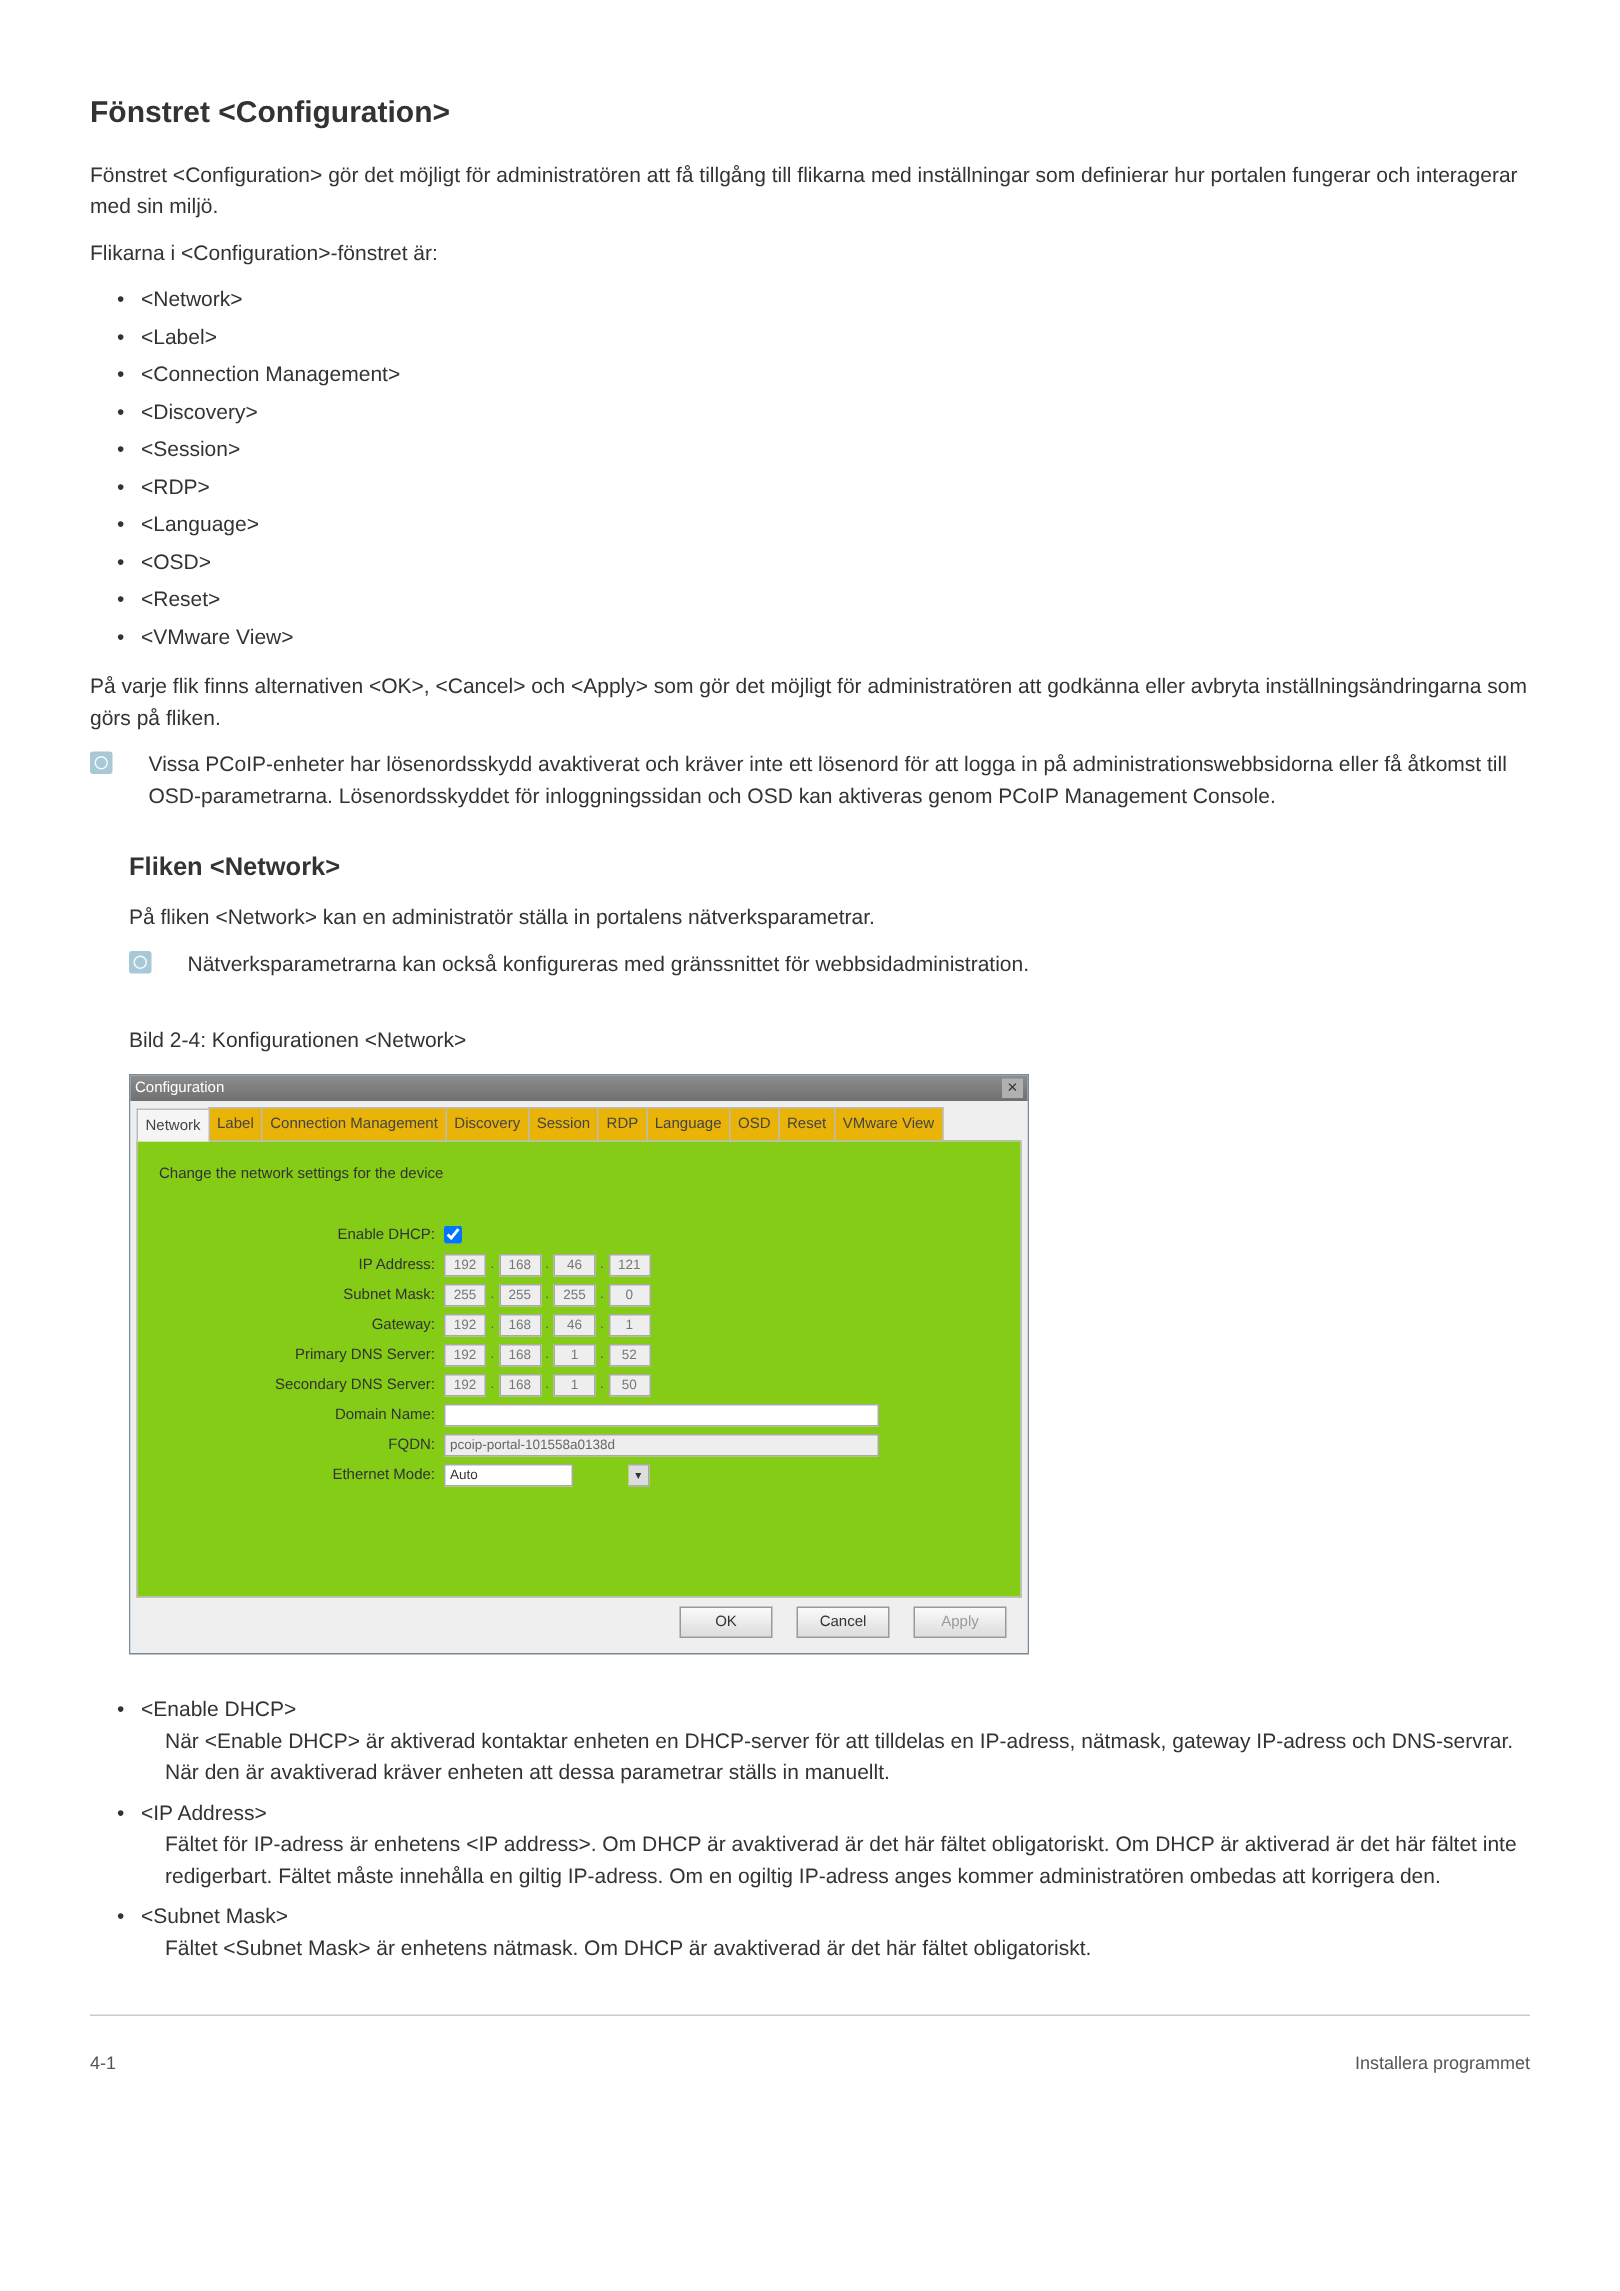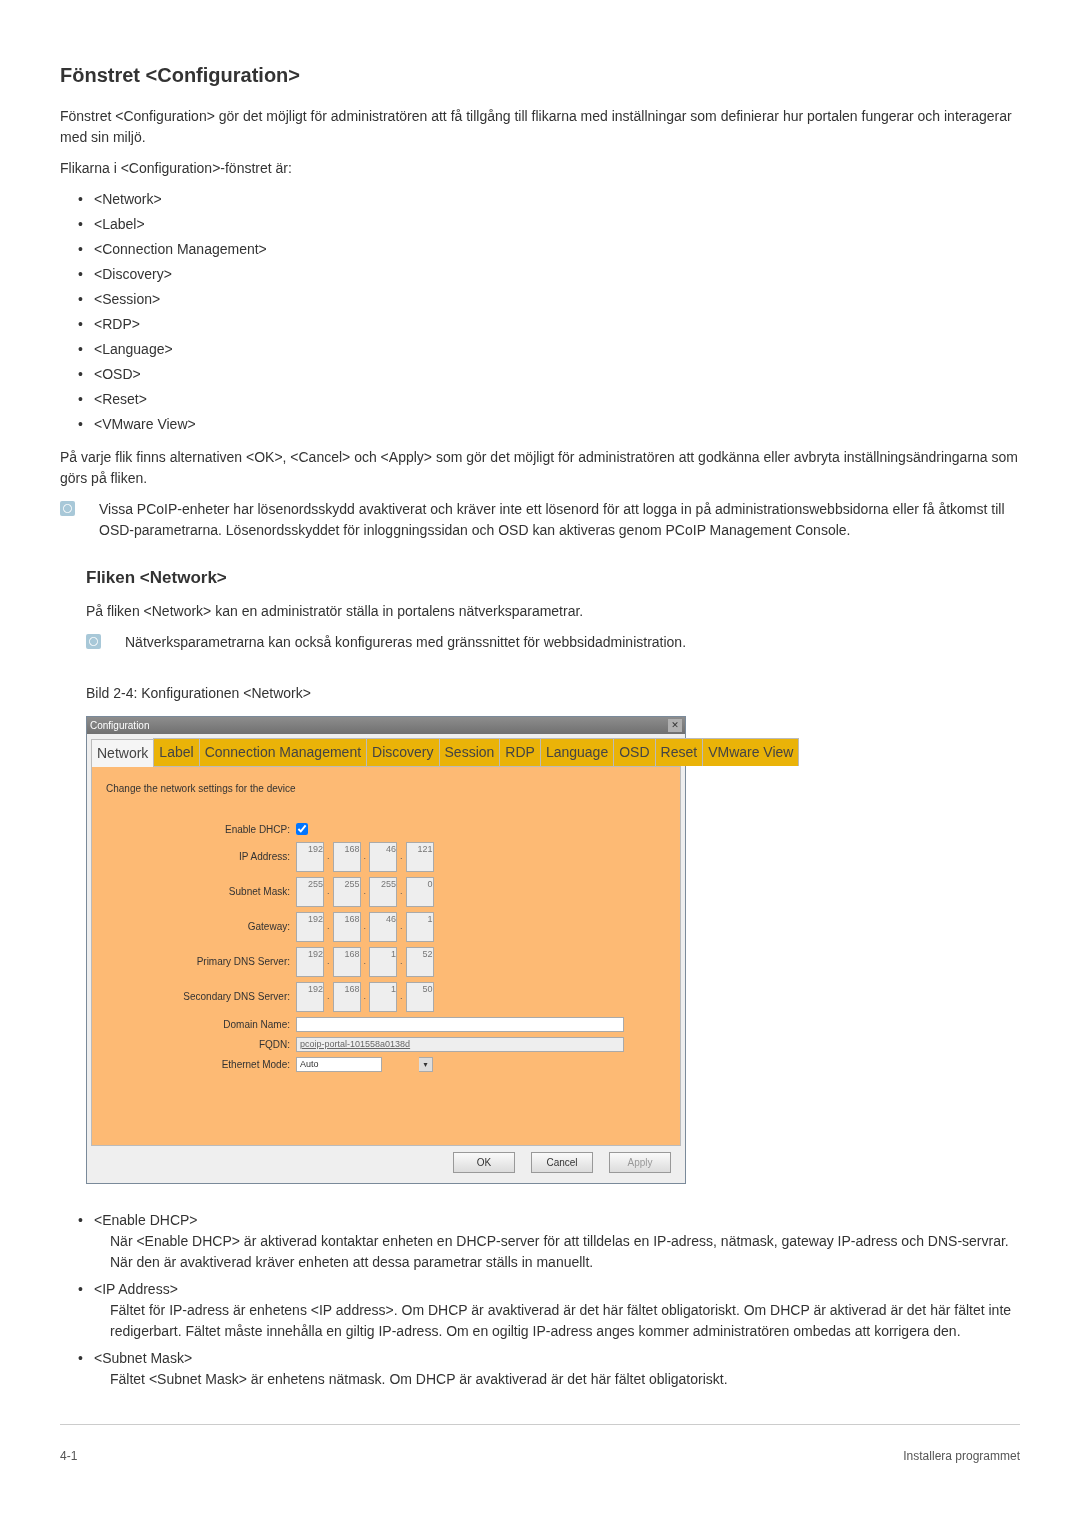--- a/index.html
+++ b/index.html
@@ -67,56 +67,56 @@
   .cfg-close {
     width: 14px; height: 13px;
     background: #b0b0b0;
     color: #333;
     font-size: 9px;
     text-align: center;
     line-height: 13px;
     cursor: pointer;
   }
   .cfg-body { background: #efefef; padding: 4px; }
-  .cfg-tabs { display: flex; border-bottom: 1px solid #bbb; font-size: 14px; }
+  .cfg-tabs { display: flex; border-bottom: 1px solid #bbb; font-size: 10px; }
   .cfg-tab {
     padding: 3px 5px;
     border: 1px solid #bbb;
     border-bottom: none;
     background: #eab308;
     margin-right: -1px;
     color: #444;
     cursor: pointer;
     white-space: nowrap;
   }
   .cfg-tab.active { background: #f5f5f5; position: relative; top: 1px; }
   .cfg-panel {
     border: 1px solid #bbb; border-top: none;
-    background: #fdba74;
+    background: #84cc16;
     padding: 14px 14px 18px 14px;
   }
   .cfg-desc { font-size: 10px; color: #333; margin-bottom: 26px; }
   .cfg-row { display: flex; align-items: center; margin-bottom: 5px; font-size: 10px; }
   .cfg-label { width: 190px; text-align: right; padding-right: 6px; color: #333; }
   .cfg-field { flex: 1; display: flex; align-items: center; gap: 2px; }
   .octet {
-    width: 28px; height: 30px;
+    width: 28px; height: 15px;
     border: 1px solid #aaa;
     background: #eee;
     color: #777;
     font-size: 9px;
-    text-align: right;
+    text-align: center;
     line-height: 13px;
   }
   .dot { font-size: 9px; color: #555; padding: 0 1px; }
   .textbox {
     height: 15px; border: 1px solid #aaa; background: #fff;
     font-size: 9px; padding: 0 3px; line-height: 13px; color: #666;
   }
-  .wide { width: 328px; text-decoration: underline; }
+  .wide { width: 290px; }
   .select { display: flex; align-items: center; gap: 37px; }
   .select .textbox { width: 86px; color: #333; background:#fff; }
   .select .arrow {
     width: 14px; height: 15px; border: 1px solid #aaa; border-left: none;
     background: #ddd; font-size: 8px; text-align: center; line-height: 13px; color:#333;
   }
   .cfg-buttons { display: flex; justify-content: flex-end; gap: 16px; padding: 6px 10px 6px 0; font-size: 10px; }
   .btn {
     min-width: 62px; padding: 2px 8px;
     border: 1px solid #999; background: linear-gradient(#fafafa,#dcdcdc);

